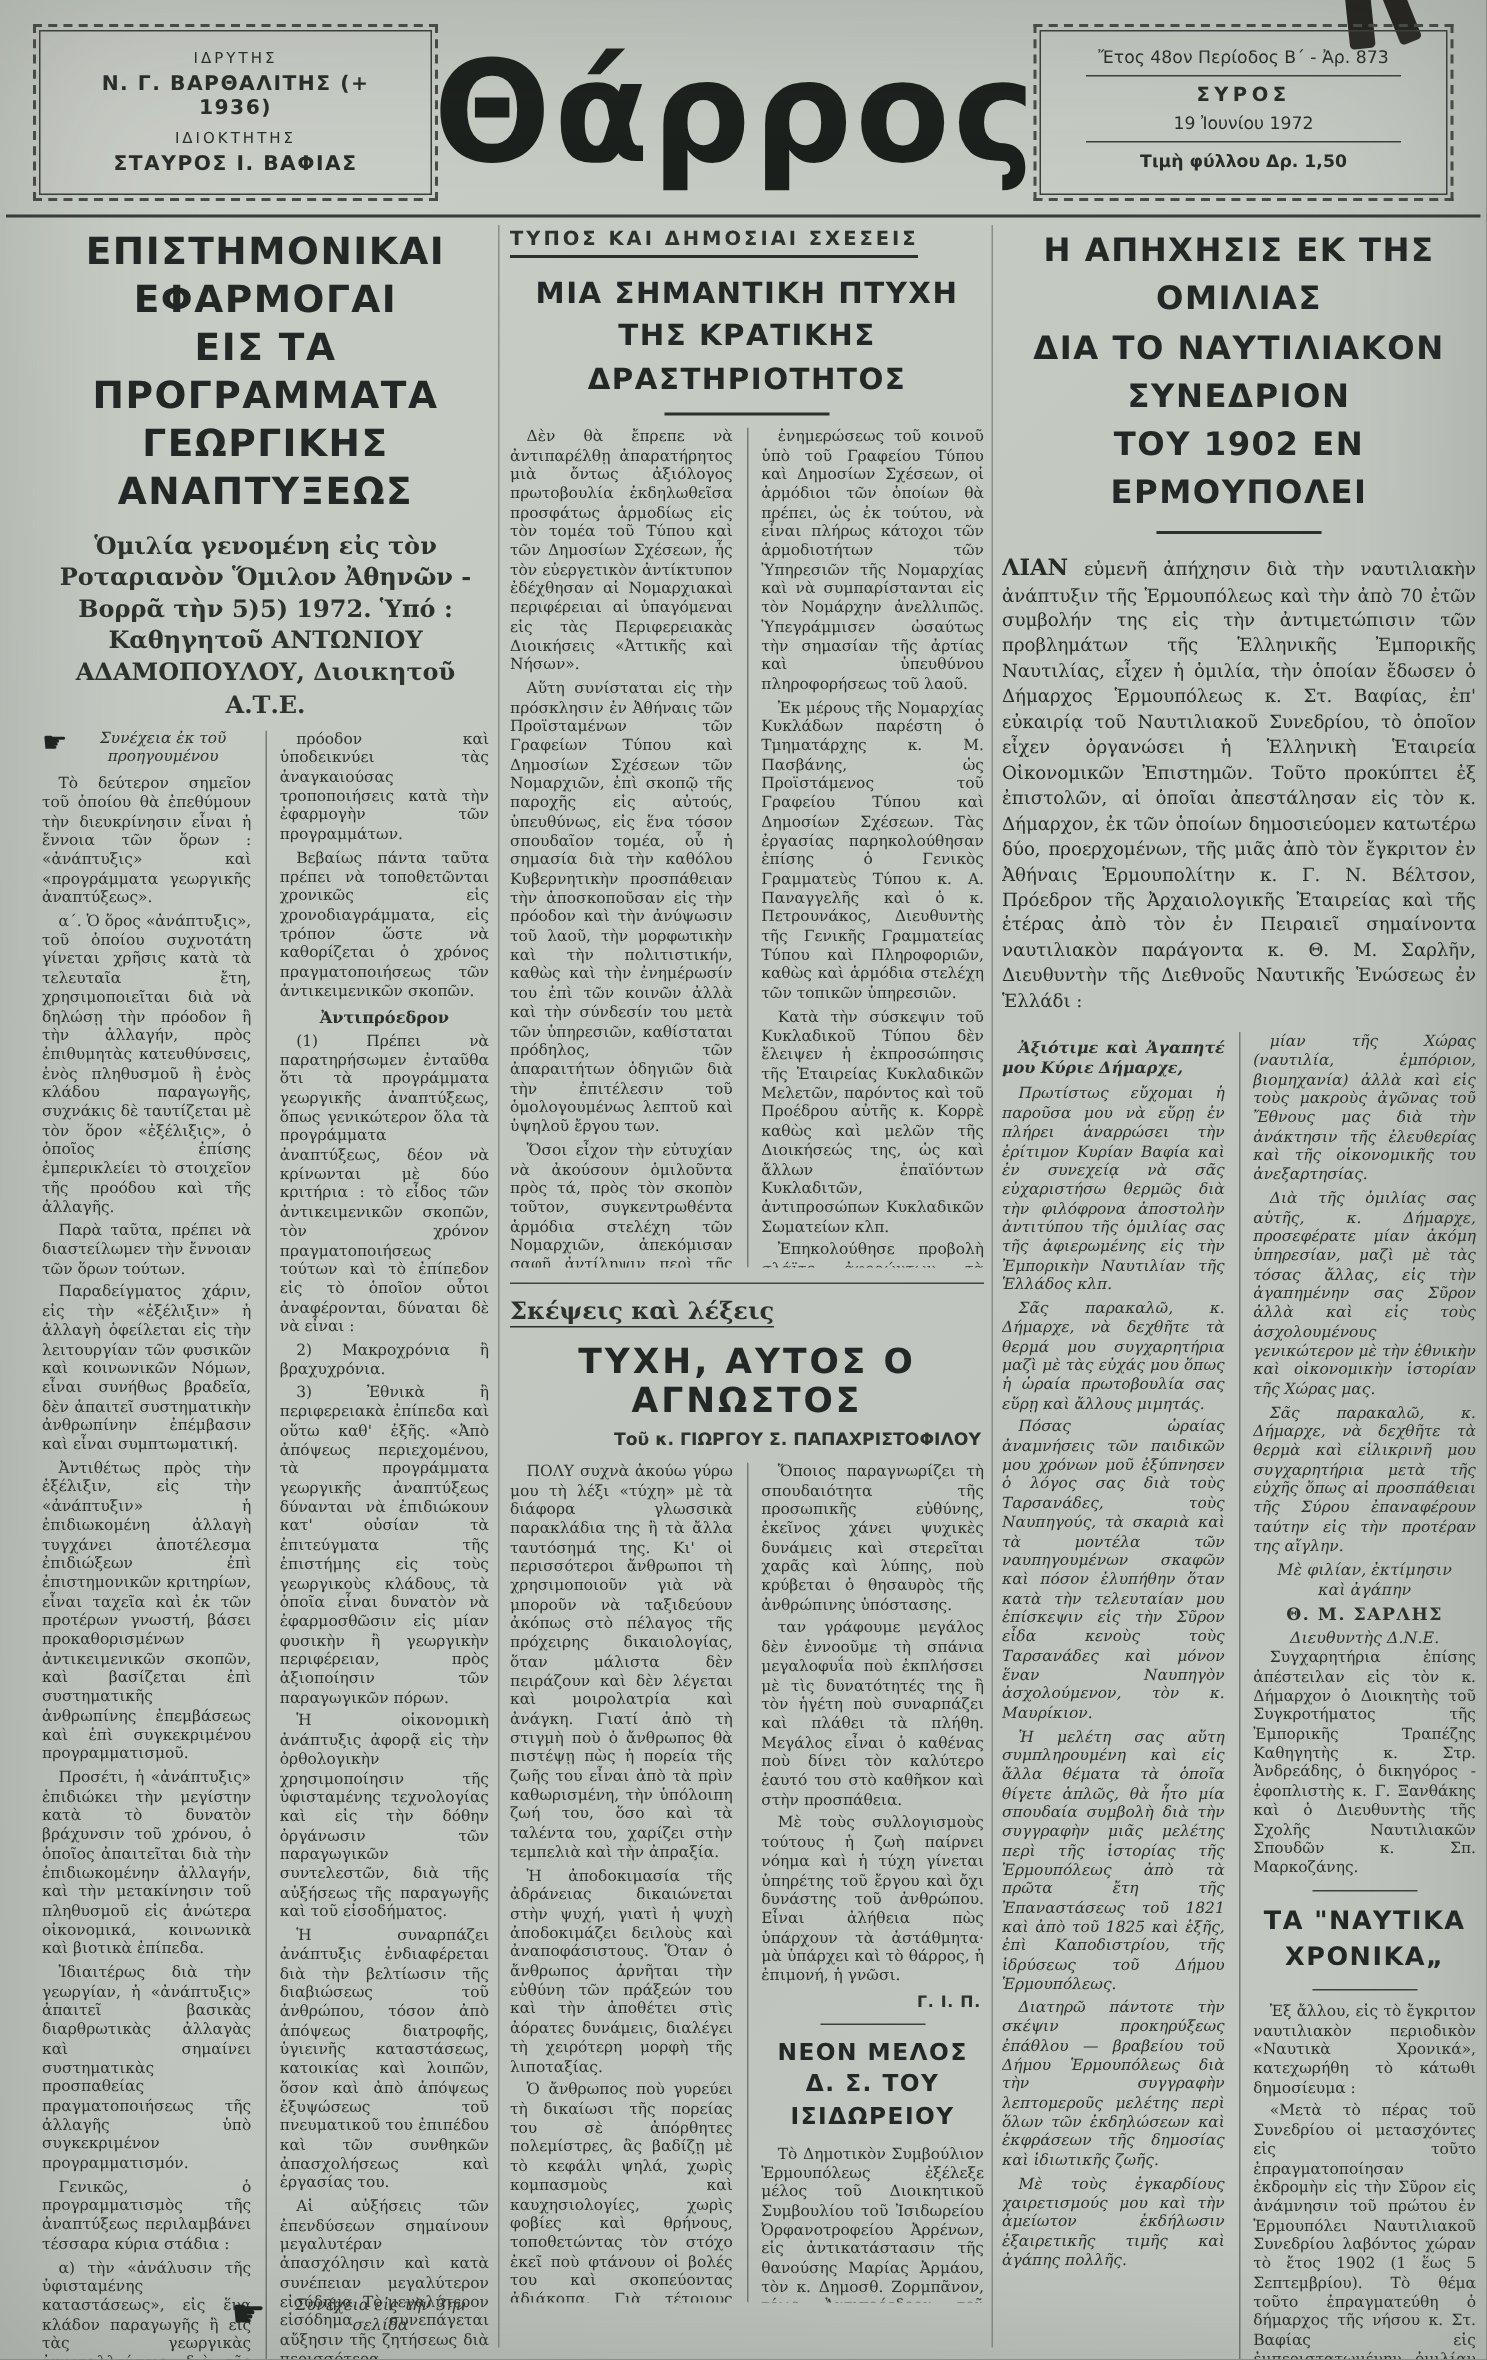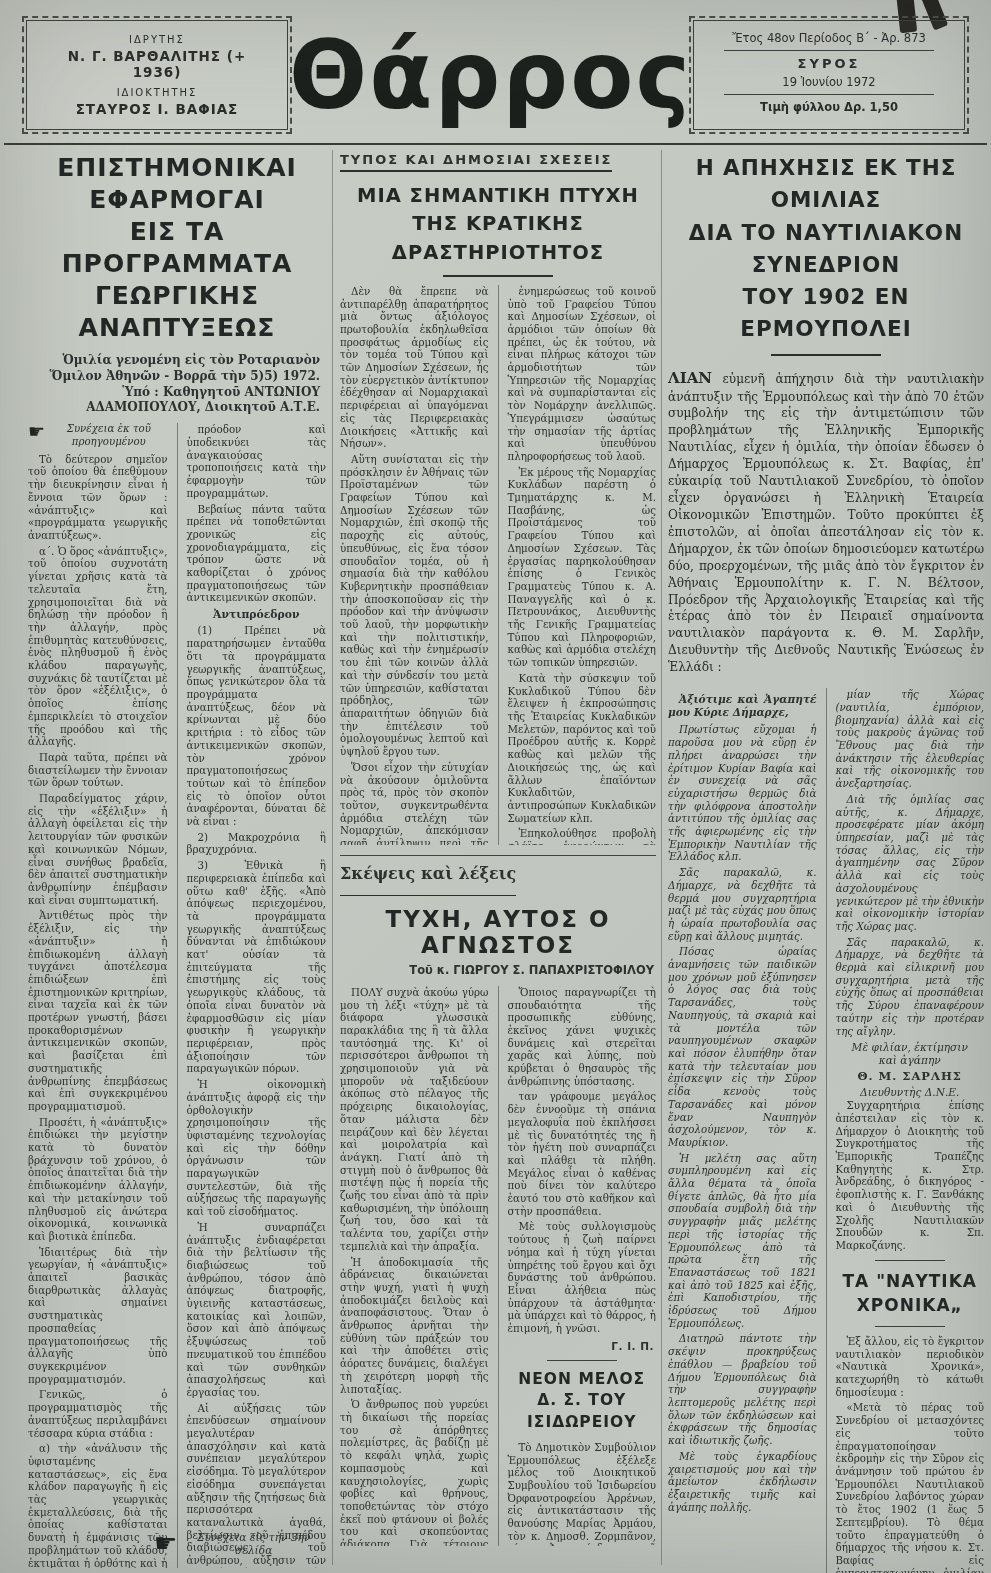--- a/index.html
+++ b/index.html
@@ -30,21 +30,21 @@
   .clip .b1{left:6px;top:0;width:17px;height:46px;transform:rotate(-16deg);}
   .clip .b2{left:34px;top:-2px;width:15px;height:40px;transform:rotate(-32deg);}
   
   .vsep{position:absolute;top:150px;height:1415px;width:1px;background:#5a5e5a;opacity:.55;}
   .grp{position:absolute;top:152px;height:1421px;overflow:hidden;}
   .gl{left:28px;width:298px;}
   .gm{left:340px;width:316px;}
   .gr{left:668px;width:316px;}
   .head{font-family:"DejaVu Sans",sans-serif;font-weight:bold;color:#232826;text-align:center;}
   .agri-title{font-size:25px;line-height:1.28;letter-spacing:1px;}
-  .agri-sub{margin-top:9px;font-weight:bold;font-size:12px;line-height:1.32;text-align:right;padding:0 6px;}
+  .agri-sub{margin-top:9px;font-weight:bold;font-size:16px;line-height:1.32;text-align:center;padding:0 6px;}
   .kicker{font-family:"DejaVu Sans",sans-serif;font-weight:bold;font-size:13px;letter-spacing:2px;
         border-bottom:2.5px solid #2c302d;padding-bottom:3px;width:max-content;max-width:100%;}
   .press-title{font-size:19.5px;line-height:1.45;letter-spacing:1px;margin-top:10px;}
   .hrc{width:110px;border-top:2px solid #2c302d;margin:8px auto 8px;}
   .body2{display:flex;gap:9px;overflow:hidden;}
   .c{flex:1;min-width:0;}
   .c+.c{border-left:1px solid #777b76;padding-left:9px;}
   .p{margin:0 0 3px;font-size:10.3px;line-height:1.235;text-align:justify;text-indent:11px;color:#2b302d;}
   .pi{font-style:italic;}
   .subh{margin:4px 0 3px;font-weight:bold;text-align:center;font-size:10.8px;text-indent:0;}
@@ -54,21 +54,21 @@
   .closing{text-align:center;font-style:italic;font-size:10.6px;margin:4px 0 1px;}
   .salut{font-style:italic;font-weight:bold;font-size:10.6px;margin:5px 0 4px;}
   .note{display:flex;gap:5px;margin:0 0 5px;align-items:flex-start;}
   .hand{font-size:19px;line-height:.9;color:#1e2220;}
   .notetxt{font-style:italic;font-size:10.2px;line-height:1.2;text-align:center;flex:1;}
   .contnote{position:absolute;right:2px;bottom:16px;width:170px;display:flex;gap:6px;align-items:center;}
   .contnote .hand{font-size:26px;}
   .contnote .t{font-style:italic;font-size:10.6px;line-height:1.25;text-align:center;flex:1;}
   .secRule{border-top:1.5px solid #40443f;margin:10px 0 8px;}
   .rubric{font-weight:bold;font-size:16px;font-family:"DejaVu Serif",serif;
-        border-bottom:1.5px solid #2c302d;width:max-content;padding-bottom:12px;margin:2px 0 10px;}
+        border-bottom:1.5px solid #2c302d;width:max-content;padding-bottom:1px;margin:2px 0 10px;}
   .tyche-title{font-size:23px;letter-spacing:2px;margin-bottom:5px;}
   .byline{text-align:right;font-family:"DejaVu Sans",sans-serif;font-weight:bold;font-size:11.5px;margin:0 2px 9px;}
   .miniRule{width:70px;border-top:1.5px solid #3c403d;margin:8px auto;}
   .sub-art-title{font-size:15.5px;line-height:1.4;letter-spacing:1px;margin-bottom:7px;}
   .api-title{font-size:21.5px;line-height:1.5;letter-spacing:1px;}
   .lead{margin-top:12px;font-size:12.1px;line-height:1.4;text-align:justify;color:#272c29;}
   .lead .lw{font-weight:bold;font-size:15px;}
   .letters{margin-top:10px;}
   .naut-title{font-size:17px;line-height:1.45;letter-spacing:1px;margin:2px 0 8px;}
 </style>

